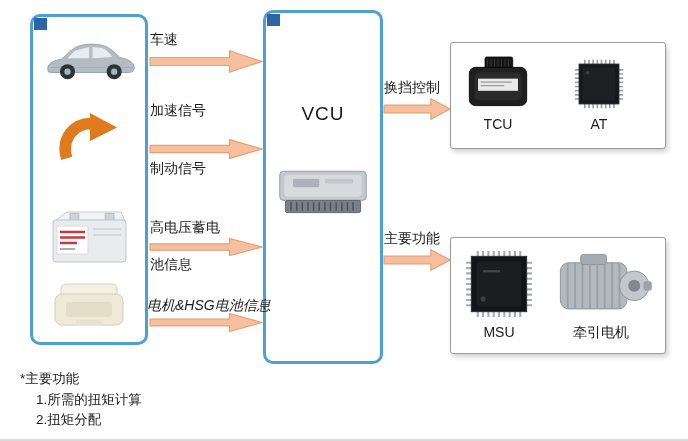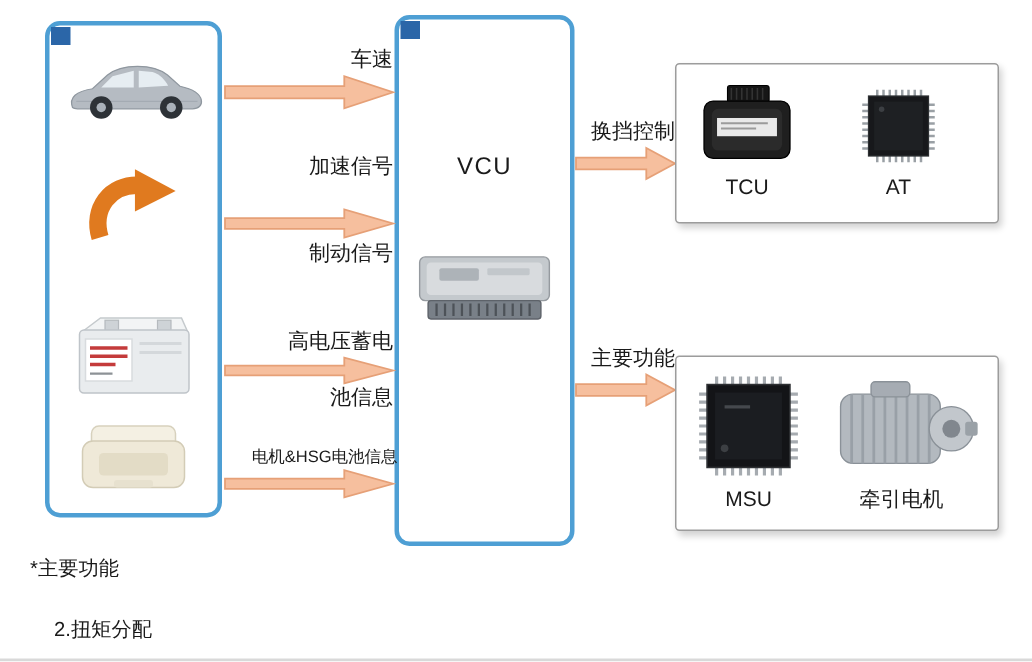--- a/index.html
+++ b/index.html
@@ -37,35 +37,35 @@
     left: 1px; top: 1px;
     width: 13px; height: 12px;
     background: #2b66a8;
   }
 
   .vcu-title {
     position: absolute;
     left: 0; top: 90px;
     width: 100%;
     text-align: center;
-    font-size: 16px;
+    font-size: 19px;
     letter-spacing: 1px;
   }
 
   .icon { position: absolute; }
   .icon svg { width: 100%; height: 100%; display: block; }
 
   .flow-label {
     position: absolute;
-    text-align: right;
+    text-align: left;
     font-size: 14px;
     line-height: 17px;
     white-space: nowrap;
   }
-  .flow-label.small { font-size: 11px; }
+  .flow-label.small { font-size: 14px; font-style: italic; }
 
   .block-arrow { position: absolute; }
   .block-arrow svg { width: 100%; height: 100%; display: block; overflow: visible; }
   .arrow-shape {
     fill: var(--arrow-fill);
     stroke: var(--arrow-stroke);
     stroke-width: 1.2px;
   }
 
   .group-box {
@@ -243,15 +243,16 @@
         <circle cx="92" cy="41" r="16" fill="#c2c7cc" stroke="#8a9198" stroke-width="1"></circle>
         <circle cx="92" cy="41" r="6.5" fill="#81878e"></circle>
         <rect x="102" y="36" width="9" height="10" rx="2" fill="#9aa1a7"></rect>
       </svg>
     </div>
     <div class="chip-label" style="left:14px; top:86px; width:68px;">MSU</div>
     <div class="chip-label" style="left:94px; top:86px; width:112px;">牵引电机</div>
   </div>
 
   <div class="footnote" style="left:20px; top:369px;">*主要功能</div>
+  <div class="footnote" style="left:36px; top:390px;">1.所需的扭矩计算</div>
   <div class="footnote" style="left:36px; top:410px;">2.扭矩分配</div>
 
 </div>
 
 </body></html>

